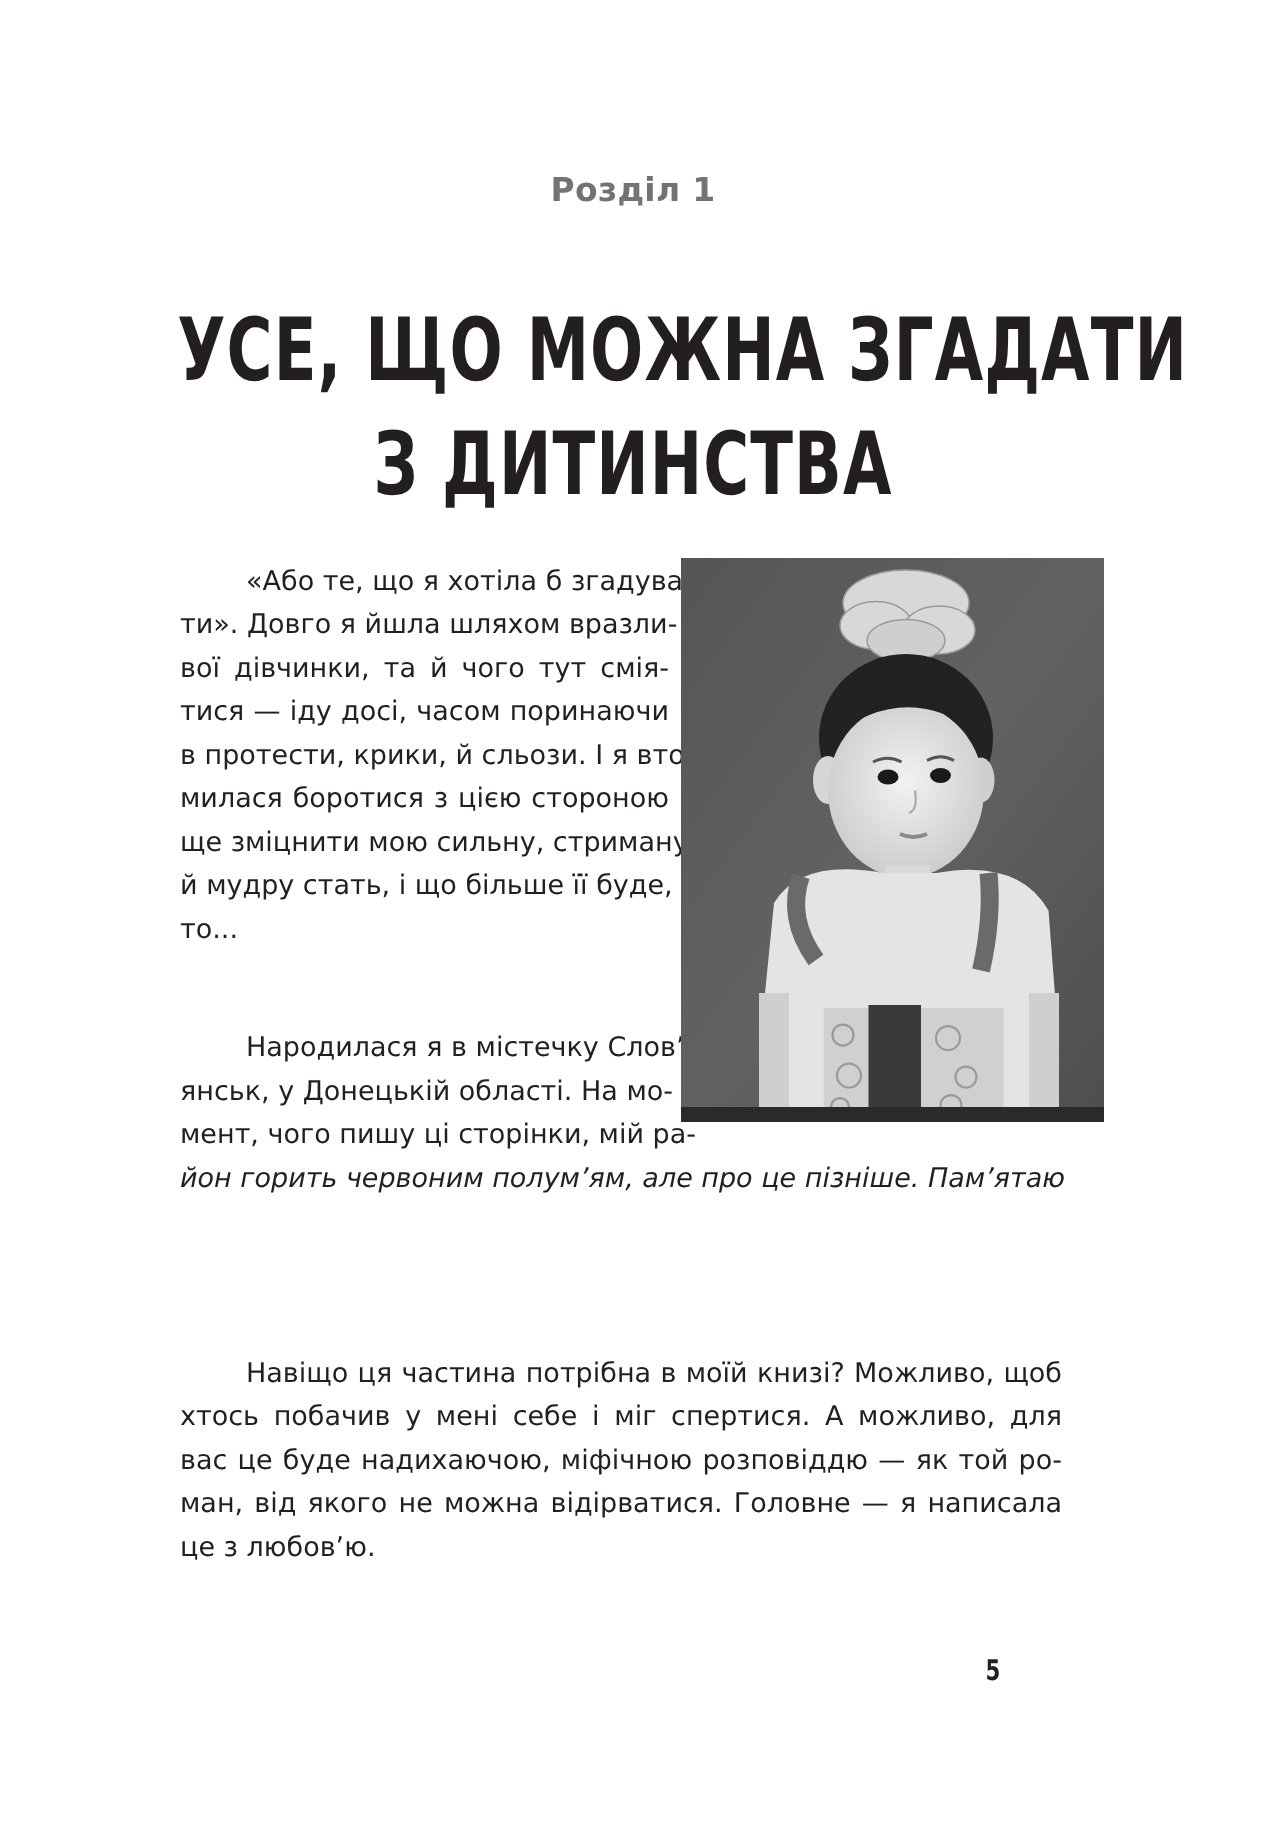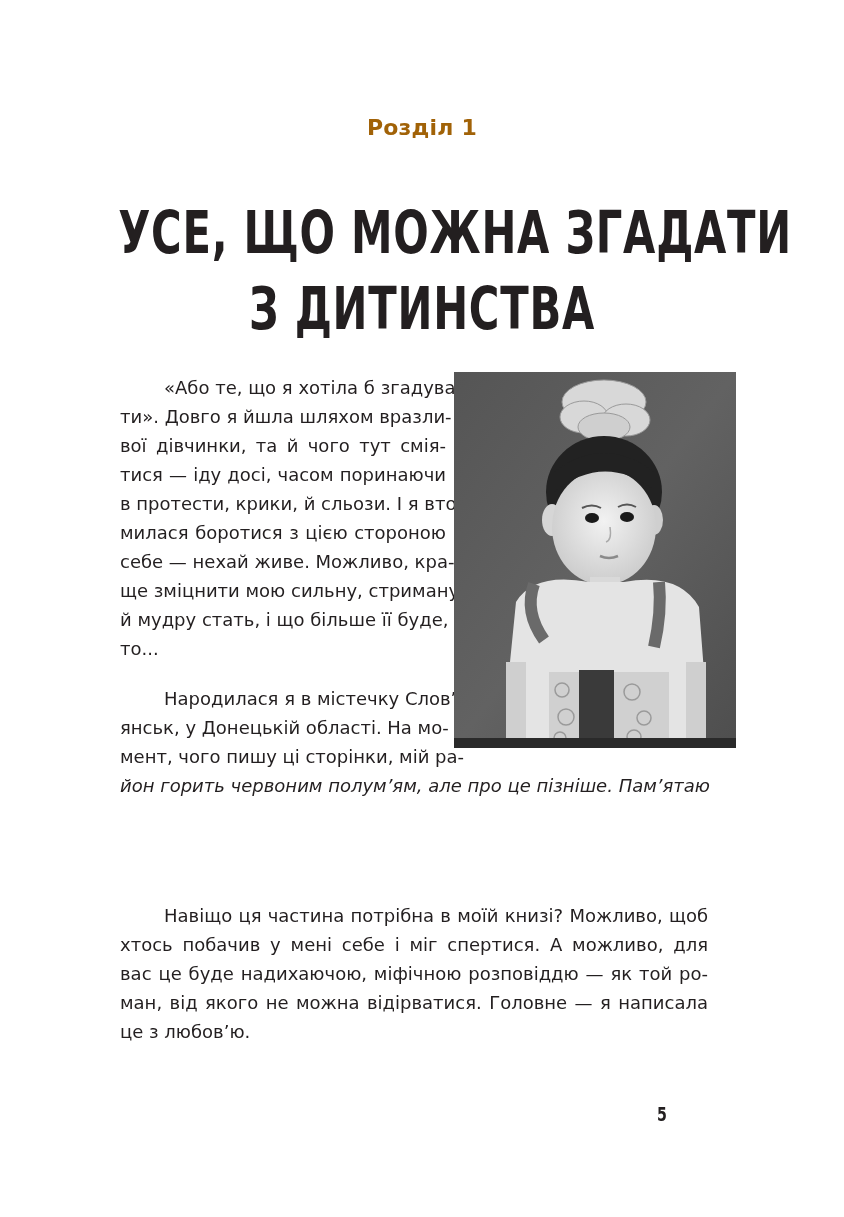--- a/index.html
+++ b/index.html
@@ -1,20 +1,20 @@
 <!DOCTYPE html>
 <html><head>
   <meta charset="utf-8">
   <style>
     html, body { margin: 0; padding: 0; background: #ffffff; }
     body { width: 844px; height: 1217px; position: relative; overflow: hidden; color: #231f20; }
     .chapter-label {
       position: absolute; left: 0; width: 844px; top: 115px;
       text-align: center; font-family: "DejaVu Sans", sans-serif; font-weight: bold;
-      font-size: 22px; letter-spacing: 0.2px; color: #a16207;
+      font-size: 22px; letter-spacing: 0.2px; color: #737373;
     }
     .title {
       position: absolute; left: 0; width: 844px; top: 195px;
       text-align: center; font-family: "DejaVu Sans", sans-serif; font-weight: bold;
       font-size: 58px; line-height: 76px; color: #231f20;
       transform: scaleX(0.72); transform-origin: 50% 0;
       letter-spacing: 1px;
     }
     .title .line { display: block; white-space: nowrap; }
     .body-text {
@@ -47,21 +47,20 @@
   <span class="line">З ДИТИНСТВА</span>
 </div>
 
 <div class="body-text col-narrow" style="top:373px;">
   <span class="ln indent">«Або те, що я хотіла б згадува-</span>
   <span class="ln">ти». Довго я йшла шляхом вразли-</span>
   <span class="ln">вої дівчинки, та й чого тут смія-</span>
   <span class="ln">тися — іду  досі, часом поринаючи</span>
   <span class="ln">в протести, крики, й сльози. І я вто-</span>
   <span class="ln">милася боротися з цією стороною</span>
-  <span class="ln">себе — нехай живе. Можливо, кра-</span>
   <span class="ln">ще зміцнити мою сильну, стриману</span>
   <span class="ln">й мудру стать, і що більше її буде,</span>
   <span class="ln last">то...</span>
 </div>
 
 <div class="body-text col-narrow" style="top:684px;">
   <span class="ln indent">Народилася я в містечку Слов’-</span>
   <span class="ln">янськ, у Донецькій області. На мо-</span>
   <span class="ln">мент, чого пишу ці сторінки, мій ра-</span>
 </div>

